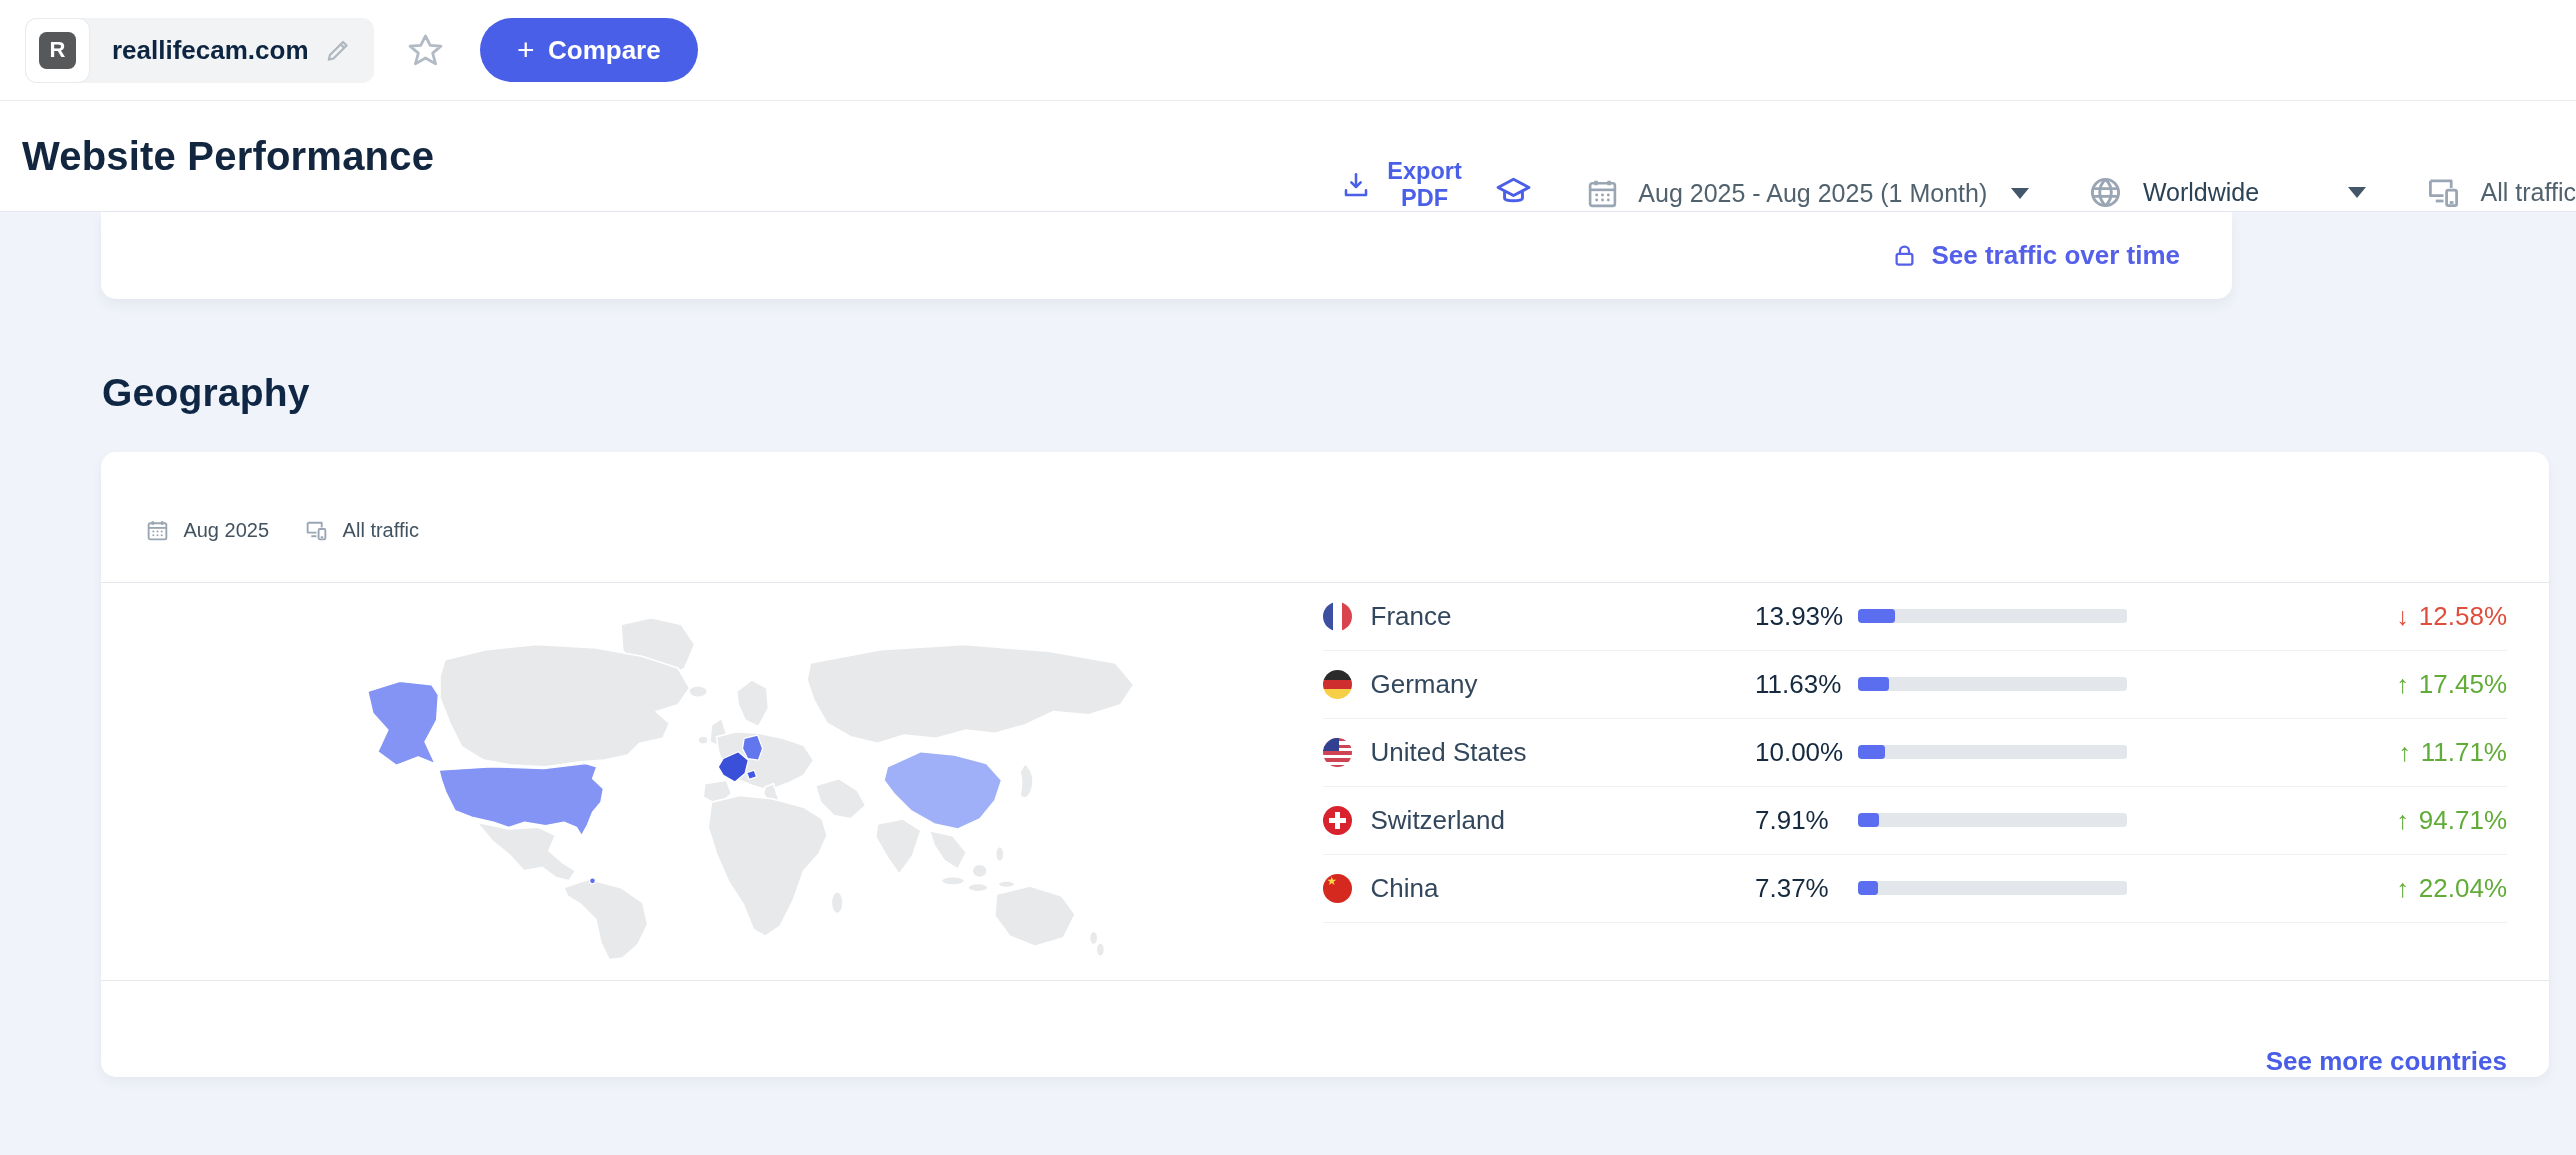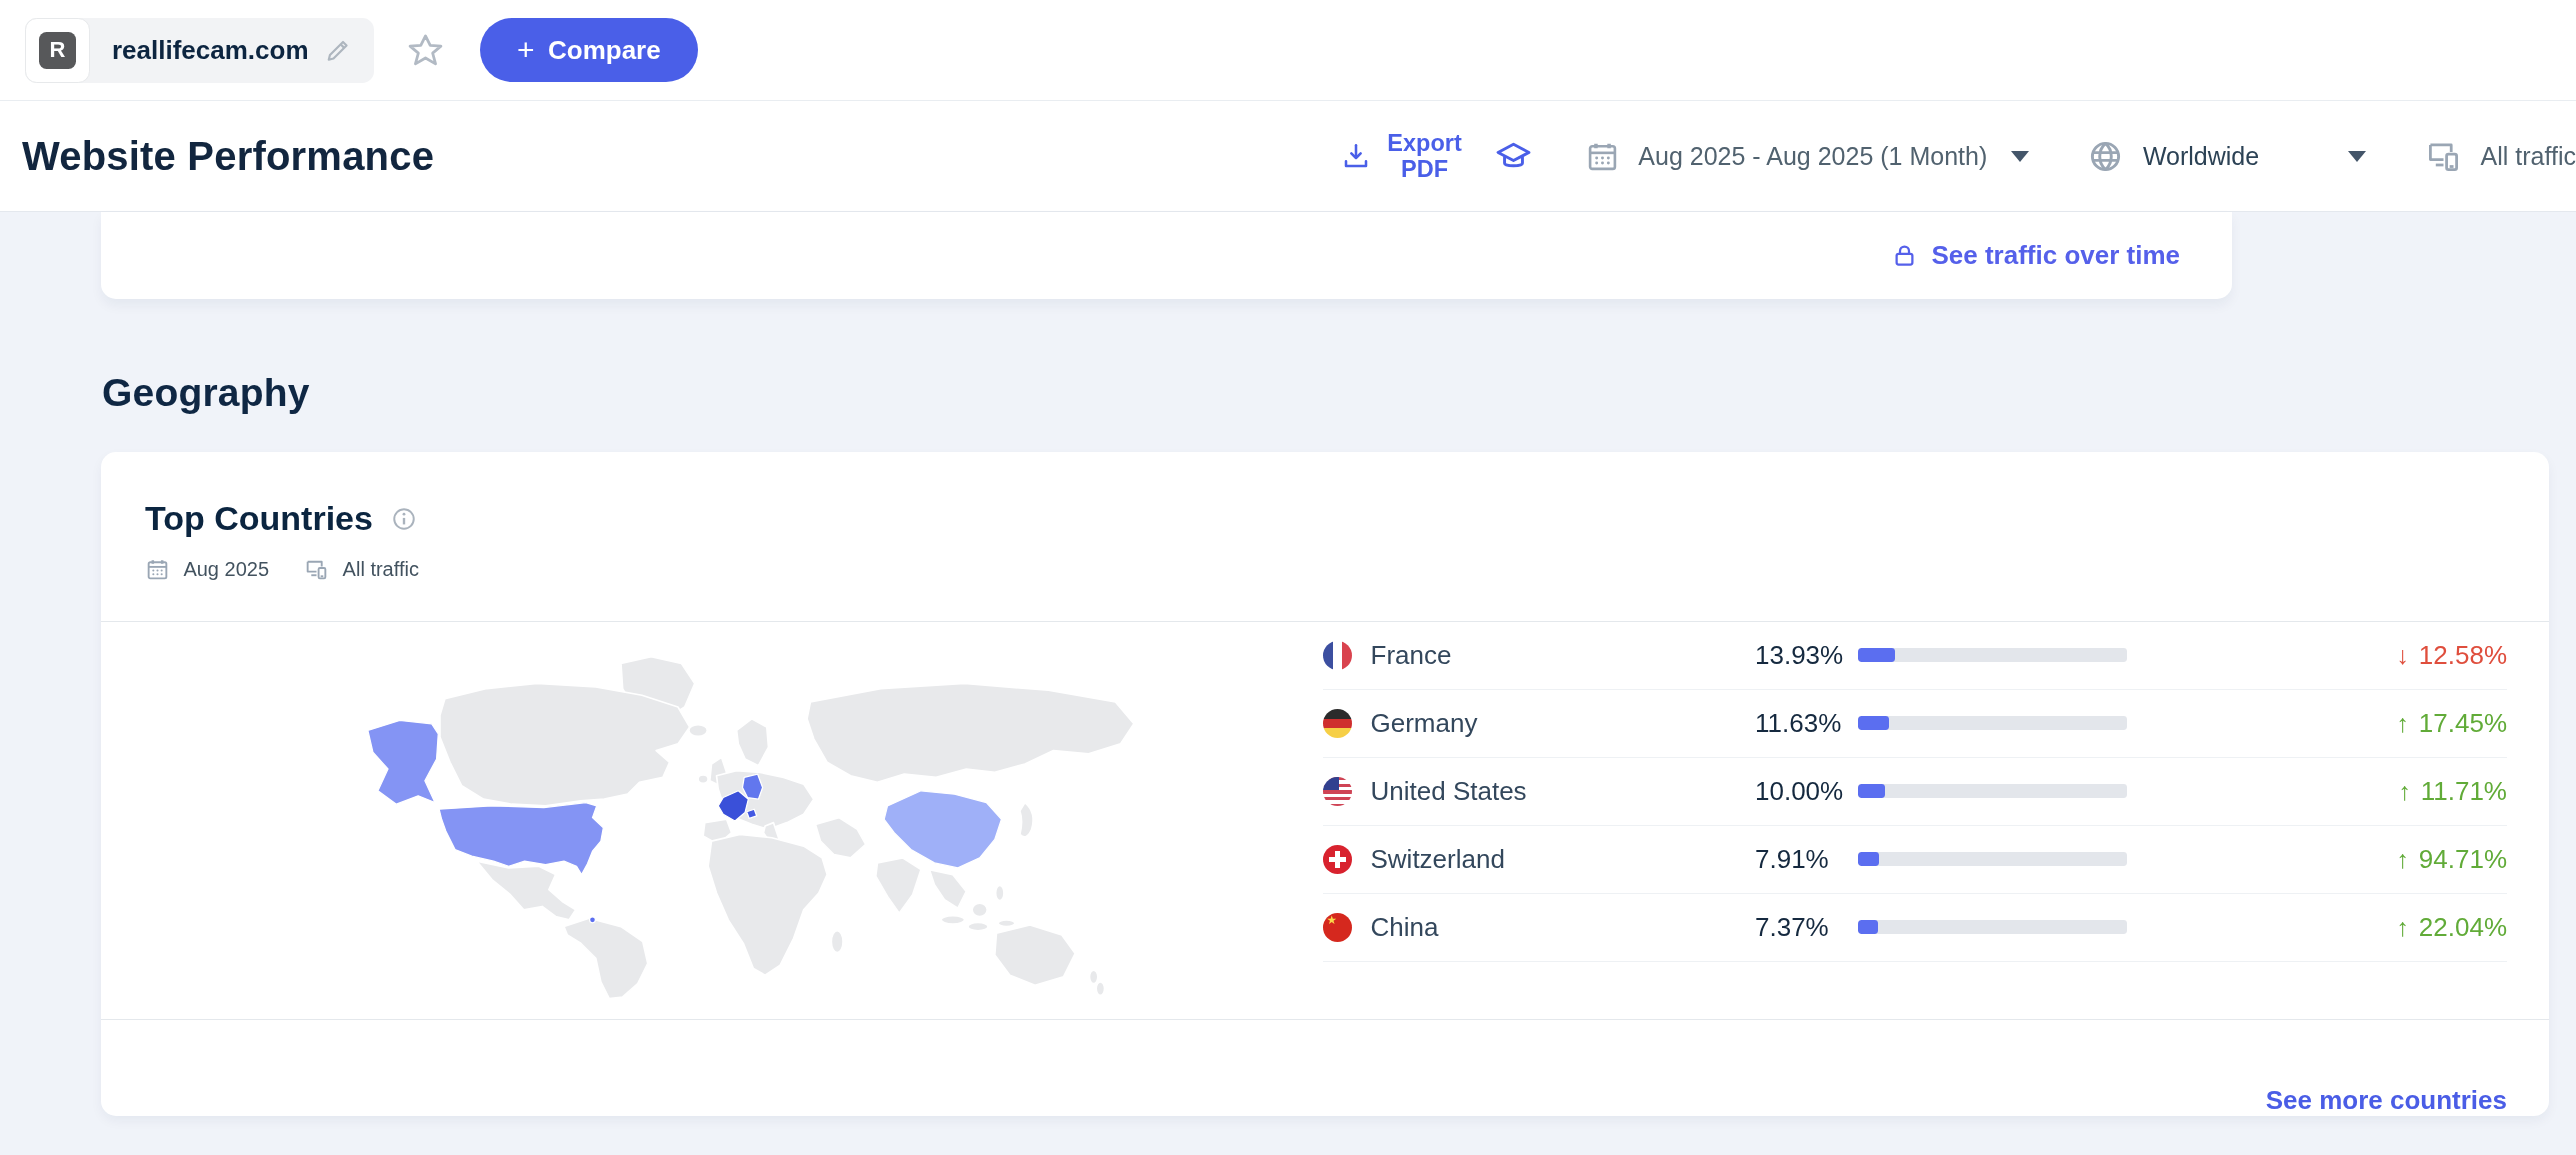--- a/index.html
+++ b/index.html
@@ -24,21 +24,21 @@
   .icon{ display:inline-flex; align-items:center; justify-content:center; }
   .icon svg{ display:block; }
   .pencil{ color:#aeb6bf; }
   .star-btn{ margin-left:32px; color:#b2bac4; cursor:pointer;}
   .compare-btn{ margin-left:35px; height:64px; padding:0 37px; background:var(--accent); border:none; border-radius:34px; color:#fff; font-size:26px; font-weight:600; font-family:inherit; display:flex; align-items:center; gap:13.4px; cursor:pointer;}
   .compare-plus{ font-size:30px; font-weight:400; line-height:1;}
 
   
   .page-header{ height:111px; background:#fff; display:flex; align-items:stretch; justify-content:space-between; border-bottom:1.7px solid #e4e8ee;}
   .page-title{ font-size:40px; font-weight:600; color:#12263f; align-self:center; padding-left:22px; letter-spacing:0.2px;}
-  .hdr-controls{ display:flex; align-items:center;}
+  .hdr-controls{ display:flex; align-items:flex-end;}
   .hdr-group{ display:flex; align-items:center; padding:0 28.5px; cursor:pointer; white-space:nowrap;}
   .vdiv{ width:1.7px; background:#e7ebf0;}
   .export-btn{ gap:15px; color:var(--accent);}
   .export-text{ font-size:23.5px; font-weight:700; line-height:1.12; text-align:center; color:var(--accent);}
   .cap-btn{ color:var(--accent); padding:0 22px 0 3.4px;}
   .date-picker{ gap:18.5px;}
   .picker-text{ font-size:25px; color:#51626f;}
   .caret{ width:0; height:0; border-left:9.2px solid transparent; border-right:9.2px solid transparent; border-top:11.7px solid #44566a; margin-left:5px;}
   .region-picker{ gap:18.5px; min-width:336px;}
   .region-text{ font-size:25px; color:#2c4255; flex:1;}
@@ -211,30 +211,20 @@
           </svg>
       </span>
       <span>See traffic over time</span>
     </div>
   </div>
 
   <h2 class="geo-title">Geography</h2>
 
   <div class="geo-card">
     <div class="card-head">
-      <div class="card-title-row">
-        <span class="card-title">Top Countries</span>
-        <span class="icon info-ic">
-          <svg width="26" height="26" viewBox="0 0 24 24" fill="none" stroke="currentColor" stroke-width="1.8">
-              <circle cx="12" cy="12" r="9"></circle>
-              <path d="M12 11v6" stroke-width="2.2"></path>
-              <circle cx="12" cy="7.5" r="1.3" fill="currentColor" stroke="none"></circle>
-            </svg>
-        </span>
-      </div>
       <div class="card-meta">
         <span class="icon">
           <svg width="25" height="25" viewBox="0 0 24 24" fill="none" stroke="currentColor" stroke-width="1.8">
               <rect x="3.5" y="5" width="17" height="15.5" rx="1.5"></rect>
               <path d="M3.5 9.5h17"></path>
               <path d="M7.5 3.2v3.2M16.5 3.2v3.2" stroke-width="2.4"></path>
               <g fill="currentColor" stroke="none">
                 <circle cx="8" cy="13" r="1"></circle>
                 <circle cx="12" cy="13" r="1"></circle>
                 <circle cx="16" cy="13" r="1"></circle>

